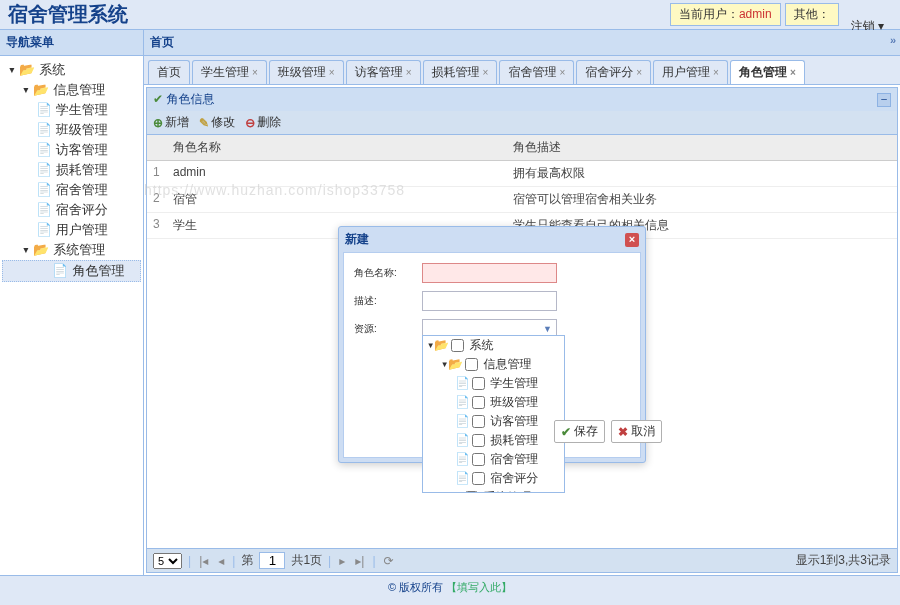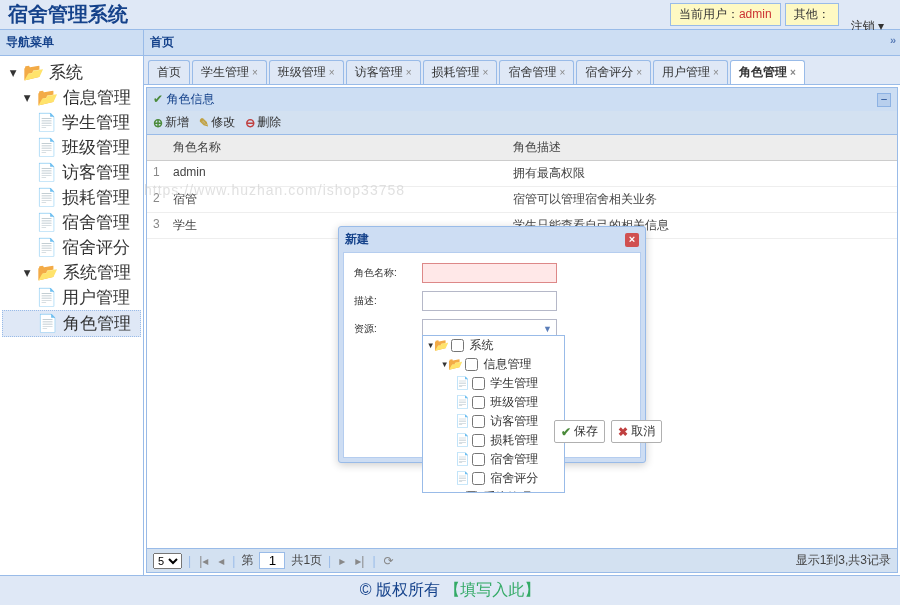--- a/index.html
+++ b/index.html
@@ -6,26 +6,26 @@
 body { font-family: Arial, "Microsoft YaHei", sans-serif; font-size: 12px; color: #333; background: #dfe8f6; width: 900px; height: 605px; overflow: hidden; position: relative; }
 .header { height: 30px; background: #dfe8f6; display: flex; align-items: center; padding: 0 8px; border-bottom: 1px solid #99bbe8; justify-content: space-between; }
 .logo { font-size: 20px; font-weight: bold; color: #15428b; font-family: "STXingkai", cursive; flex: 1; }
 .user-info { display: flex; align-items: center; gap: 4px; font-size: 12px; }
 .user-info .box { background: #fef9c3; padding: 2px 8px; border: 1px solid #99bbe8; }
 .user-info .uname { color: #c33; }
 .logout { padding: 2px 8px; cursor: pointer; margin-top: 24px; }
 .main { display: flex; height: 545px; }
 .sidebar { width: 144px; background: #fff; border-right: 1px solid #99bbe8; display: flex; flex-direction: column; }
 .panel-header { background: #cddef3; border-bottom: 1px solid #99bbe8; padding: 4px 6px; font-weight: bold; color: #15428b; }
-.tree { padding: 4px 2px; font-size: 17px; }
+.tree { padding: 4px 2px; font-size: 13px; }
 .tree-node { padding: 1px 0; white-space: nowrap; cursor: pointer; }
 .tree-node.l1 { padding-left: 6px; }
 .tree-node.l2 { padding-left: 20px; }
 .tree-node.l3 { padding-left: 34px; }
-.tree-node.selected { background: #dfe8f6; border: 1px dotted #99bbe8; }
+.tree-node.selected { background: #dfe8f6; border: 1px dotted #99bbe8; text-align: center; }
 .folder-icon { color: #f0c040; }
 .page-icon { color: #d4a04a; }
 .expand { color: #333; font-family: monospace; }
 .content { flex: 1; display: flex; flex-direction: column; background: #fff; position: relative; }
 .content-top { background: #cddef3; border-bottom: 1px solid #99bbe8; padding: 4px 6px; font-weight: bold; color: #15428b; display: flex; justify-content: space-between; }
 .coll { color: #5a7db8; cursor: pointer; font-size: 11px; letter-spacing: -2px; }
 .tabs { display: flex; background: #dfe8f6; border-bottom: 1px solid #99bbe8; padding: 4px 4px 0 4px; gap: 2px; }
 .tab { background: #dfe8f6; border: 1px solid #99bbe8; border-bottom: none; border-radius: 3px 3px 0 0; padding: 3px 8px; cursor: pointer; font-size: 12px; display: flex; align-items: center; gap: 3px; }
 .tab.active { background: #fff; font-weight: bold; }
 .tab .close { color: #888; font-size: 10px; cursor: pointer; }
@@ -44,21 +44,21 @@
 .grid-row { display: flex; padding: 4px 6px; border-bottom: 1px solid #eee; font-size: 12px; color: #444; }
 .grid-row .num { width: 20px; color: #888; }
 .grid-row .c1 { width: 340px; }
 .fake-wm { position: absolute; top: 152px; left: 0; color: #ccc; font-size: 14px; letter-spacing: 1px; opacity: 0.6; pointer-events: none; }
 .pager { background: #d3e1f1; border-top: 1px solid #99bbe8; padding: 3px 6px; display: flex; align-items: center; gap: 6px; font-size: 12px; color: #444; }
 .pager select { font-size: 11px; }
 .pager .sep { color: #99bbe8; }
 .pager .pg-btn { color: #888; cursor: pointer; padding: 0 2px; }
 .pager .pg-input { width: 26px; text-align: center; border: 1px solid #99bbe8; }
 .pager .info { margin-left: auto; }
-.footer { text-align: center; padding: 4px; font-size: 16px; color: #15428b; background: #dfe8f6; border-top: 1px solid #99bbe8; }
+.footer { text-align: center; padding: 4px; font-size: 11px; color: #15428b; background: #dfe8f6; border-top: 1px solid #99bbe8; }
 .footer a { color: #3a6; }
 .dialog { position: absolute; top: 226px; left: 338px; width: 308px; background: #cdddf3; border: 1px solid #99bbe8; border-radius: 3px; box-shadow: 0 2px 8px rgba(0,0,0,0.2); }
 .dlg-head { padding: 4px 6px; font-weight: bold; color: #15428b; display: flex; justify-content: space-between; align-items: center; }
 .dlg-close { width: 14px; height: 14px; background: #d05050; color: #fff; text-align: center; line-height: 12px; border-radius: 2px; cursor: pointer; font-size: 11px; }
 .dlg-body { background: #fff; margin: 0 4px 4px 4px; padding: 10px; border: 1px solid #b5cdef; }
 .form-row { display: flex; align-items: center; margin-bottom: 8px; }
 .form-row label { width: 68px; font-size: 10px; color: #333; }
 .form-row input, .form-row .combo { width: 135px; height: 20px; border: 1px solid #b5b8c8; padding: 0 4px; }
 .form-row input.err { background: #ffe8e8; border-color: #d88; }
 .combo { display: flex; justify-content: space-between; align-items: center; cursor: pointer; }
@@ -91,22 +91,22 @@
     <div class="panel-header">导航菜单</div>
     <div class="tree" id="nav-tree">
         <div class="tree-node l1"><span class="expand">▾</span> <span class="folder-icon">📂</span> 系统</div>
         <div class="tree-node l2"><span class="expand">▾</span> <span class="folder-icon">📂</span> 信息管理</div>
         <div class="tree-node l3"><span class="page-icon">📄</span> 学生管理</div>
         <div class="tree-node l3"><span class="page-icon">📄</span> 班级管理</div>
         <div class="tree-node l3"><span class="page-icon">📄</span> 访客管理</div>
         <div class="tree-node l3"><span class="page-icon">📄</span> 损耗管理</div>
         <div class="tree-node l3"><span class="page-icon">📄</span> 宿舍管理</div>
         <div class="tree-node l3"><span class="page-icon">📄</span> 宿舍评分</div>
+        <div class="tree-node l3"><span class="page-icon">📄</span> 用户管理</div>
         <div class="tree-node l2"><span class="expand">▾</span> <span class="folder-icon">📂</span> 系统管理</div>
-        <div class="tree-node l3"><span class="page-icon">📄</span> 用户管理</div>
         <div class="tree-node l3 selected"><span class="page-icon">📄</span> 角色管理</div>
       </div>
   </div>
 
   <div class="content">
     <div class="content-top">
       <span>首页</span>
       <span class="coll">»</span>
     </div>
     <div class="tabs" id="tabs">

